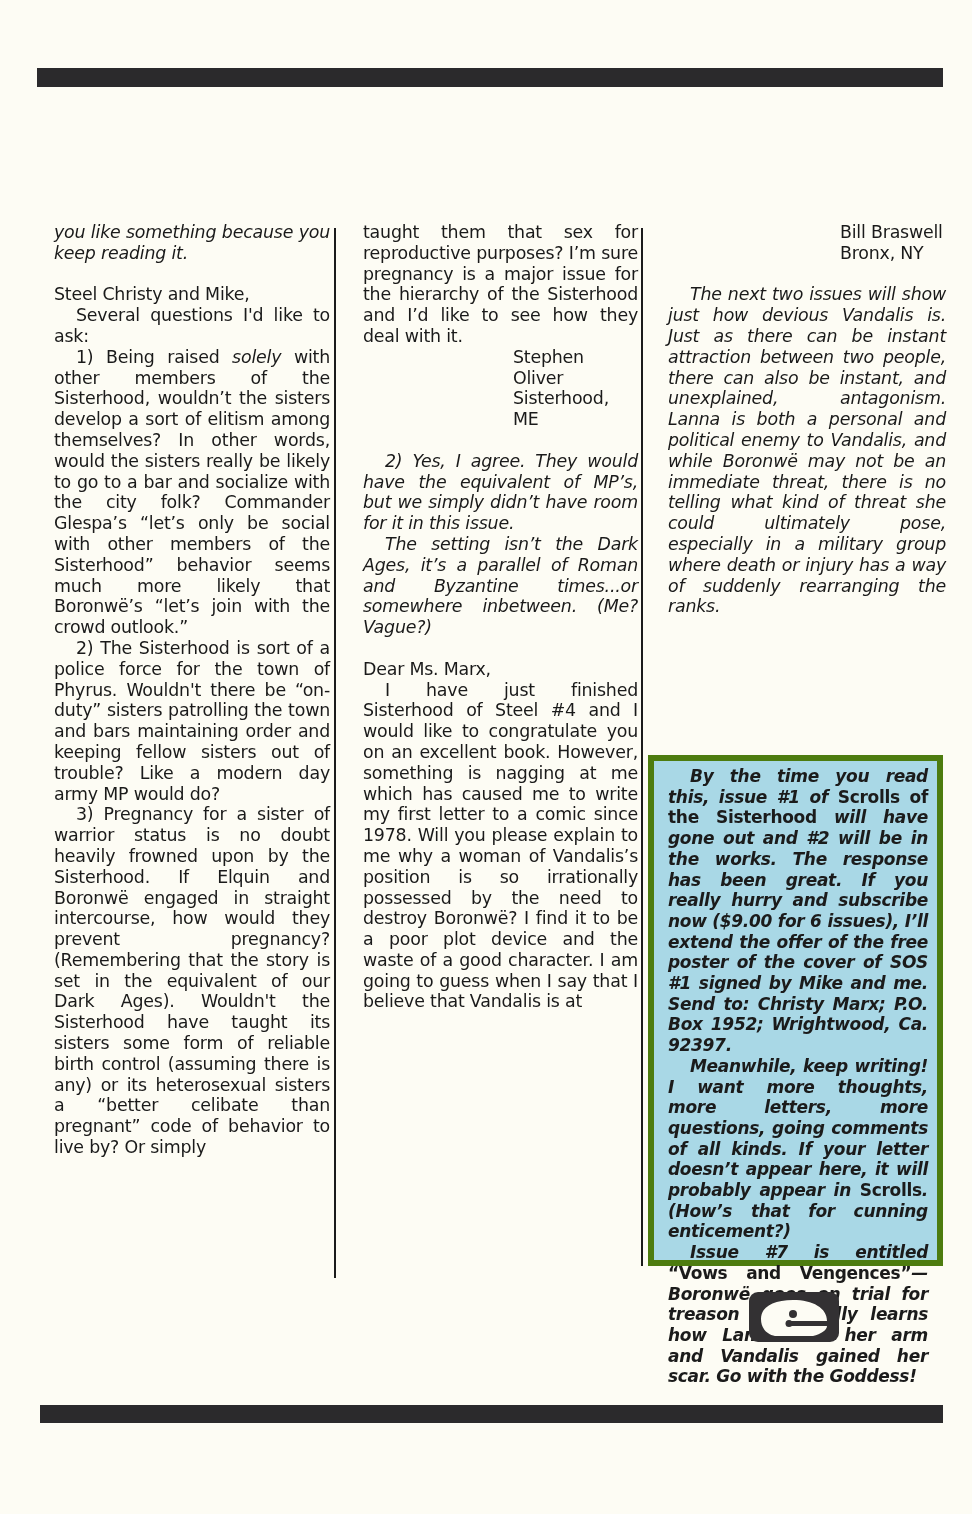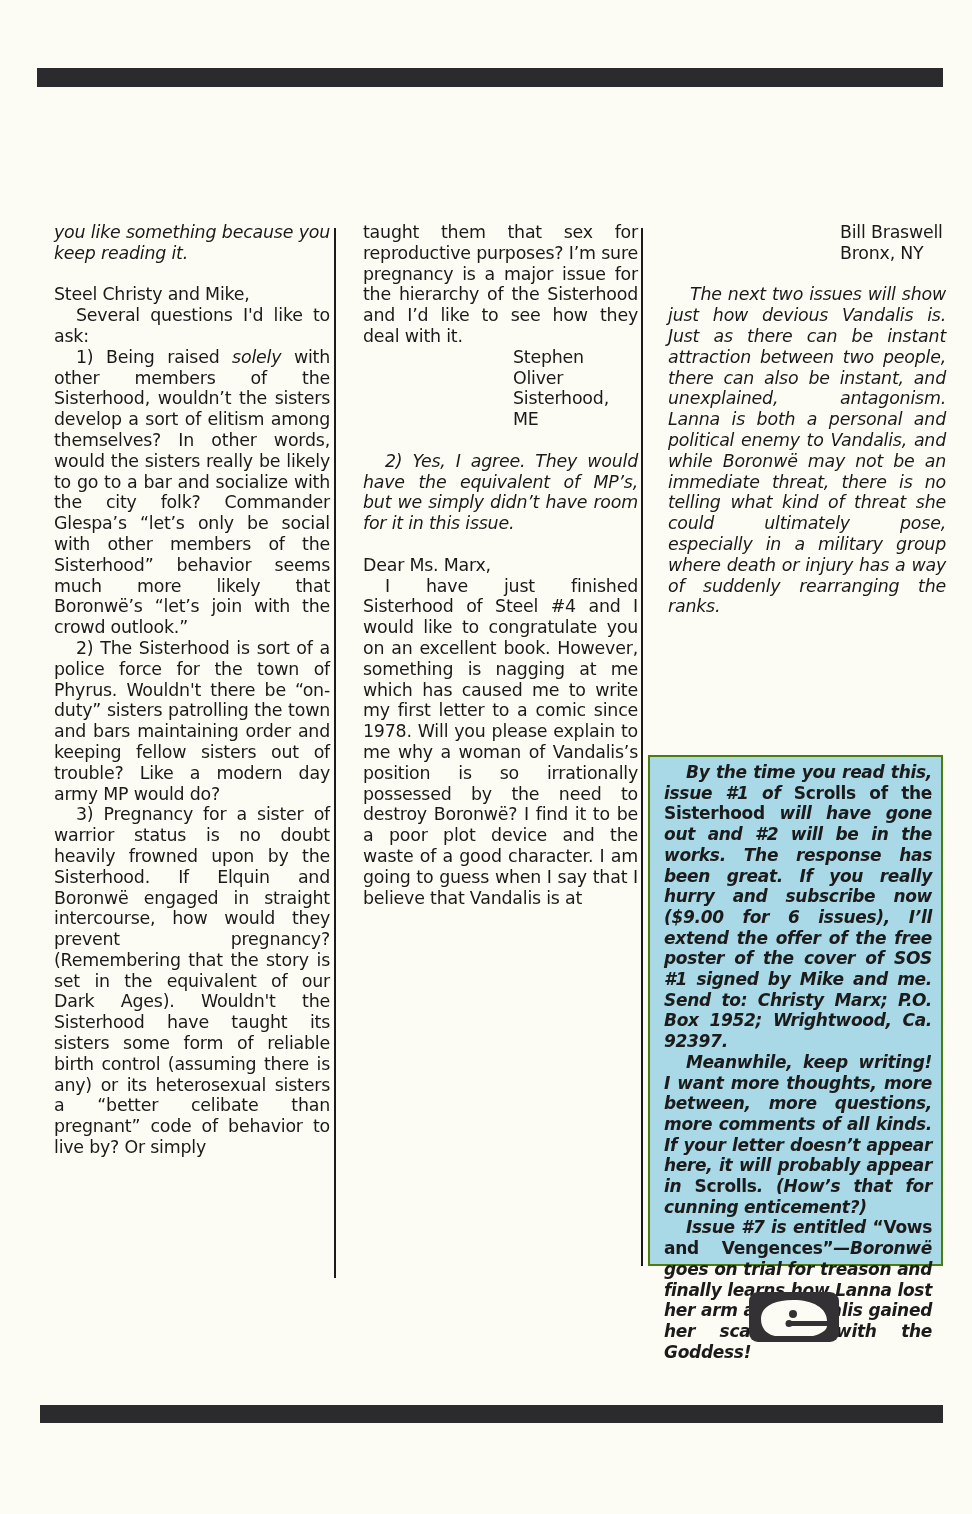--- a/index.html
+++ b/index.html
@@ -28,21 +28,21 @@
   .col1 { left:42px; width:276px; }
   .col2 { left:351px; width:275px; }
   .col3 { left:656px; width:278px; }
 
   .rule { position:absolute; width:2px; background:#1b1b1b; }
   .rule1 { left:334px; top:228px; height:1050px; }
   .rule2 { left:641px; top:228px; height:1038px; }
 
   .promo {
     position:absolute; left:648px; top:755px; width:295px; height:511px;
-    background:#a9d8e6; border:2px solid #4d7c0f; box-sizing:border-box;
+    background:#a9d8e6; border:6px solid #4d7c0f; box-sizing:border-box;
     padding:5px 9px 0 14px;
     font-size:17px; line-height:20.7px; font-weight:bold; font-style:italic;
     color:#1b1b1b; letter-spacing:-0.3px;
   }
   .promo p { margin:0; text-align:justify; text-align-last:left; }
   .promo p.ind { text-indent:22px; }
   .promo .up { font-style:normal; }
 
   .logo {
     position:absolute; left:749px; top:1292px; width:90px; height:50px;
@@ -66,37 +66,38 @@
 </div>
 
 <div class="rule rule1"></div>
 
 <div class="col col2">
   <p>taught them that sex for reproductive purposes? I’m sure pregnancy is a major issue for the hierarchy of the Sisterhood and I’d like to see how they deal with it.</p>
   <p class="sig2">Stephen Oliver</p>
   <p class="sig2">Sisterhood, ME</p>
   <div class="gap"></div>
   <p class="it ind">2) Yes, I agree. They would have the equivalent of MP’s, but we simply didn’t have room for it in this issue.</p>
+  <p class="it ind">The setting isn’t the Dark Ages, it’s a parallel of Roman and Byzantine times...or somewhere inbetween. (Me? Vague?)</p>
   <div class="gap"></div>
   <p>Dear Ms. Marx,</p>
   <p class="ind"><span>I have just finished </span><span class="b">Sisterhood of Steel #4</span><span> and I would like to congratulate you on an excellent book. However, something is nagging at me which has caused me to write my first letter to a comic since 1978. Will you please explain to me why a woman of Vandalis’s position is so irrationally possessed by the need to destroy Boronwë? I find it to be a poor plot device and the waste of a good character. I am going to guess when I say that I believe that Vandalis is at</span></p>
 </div>
 
 <div class="rule rule2"></div>
 
 <div class="col col3">
   <p class="sig2" style="padding-left:172px">Bill Braswell</p>
   <p class="sig2" style="padding-left:172px">Bronx, NY</p>
   <div class="gap"></div>
   <p class="it ind">The next two issues will show just how devious Vandalis is. Just as there can be instant attraction between two people, there can also be instant, and unexplained, antagonism. Lanna is both a personal and political enemy to Vandalis, and while Boronwë may not be an immediate threat, there is no telling what kind of threat she could ultimately pose, especially in a military group where death or injury has a way of suddenly rearranging the ranks.</p>
 </div>
 
 <div class="promo">
   <p class="ind"><span>By the time you read this, issue #1 of </span><span class="up">Scrolls of the Sisterhood</span><span> will have gone out and #2 will be in the works. The response has been great. If you really hurry and subscribe now ($9.00 for 6 issues), I’ll extend the offer of the free poster of the cover of SOS #1 signed by Mike and me. Send to: Christy Marx; P.O. Box 1952; Wrightwood, Ca. 92397.</span></p>
-  <p class="ind"><span>Meanwhile, keep writing! I want more thoughts, more between, more questions, more comments of all kinds. If your letter doesn’t appear here, it will probably appear in </span><span class="up">Scrolls</span><span>. (How’s that for cunning enticement?)</span></p>
+  <p class="ind"><span>Meanwhile, keep writing! I want more thoughts, more letters, more questions, going comments of all kinds. If your letter doesn’t appear here, it will probably appear in </span><span class="up">Scrolls</span><span>. (How’s that for cunning enticement?)</span></p>
   <p class="ind"><span>Issue #7 is entitled </span><span class="up">“Vows and Vengences”</span><span>—Boronwë goes on trial for treason and finally learns how Lanna lost her arm and Vandalis gained her scar. Go with the Goddess!</span></p>
 </div>
 
 <div class="logo">
   <svg width="90" height="50" viewBox="0 0 90 50">
     <path d="M44 8 C24 8 12 15 12 27 C12 38 20 43 26 44 L64 44 C72 42 78 38 78 34 L40 34 C36 34 36 29 40 29 L78 29 C78 16 64 8 44 8 Z" fill="#fdfcf4"></path>
     <ellipse cx="44" cy="22" rx="4" ry="4" fill="#333133"></ellipse>
     <rect x="40" y="29" width="38" height="5" fill="#333133"></rect>
     <circle cx="40" cy="31.5" r="3.5" fill="#333133"></circle>
   </svg>

